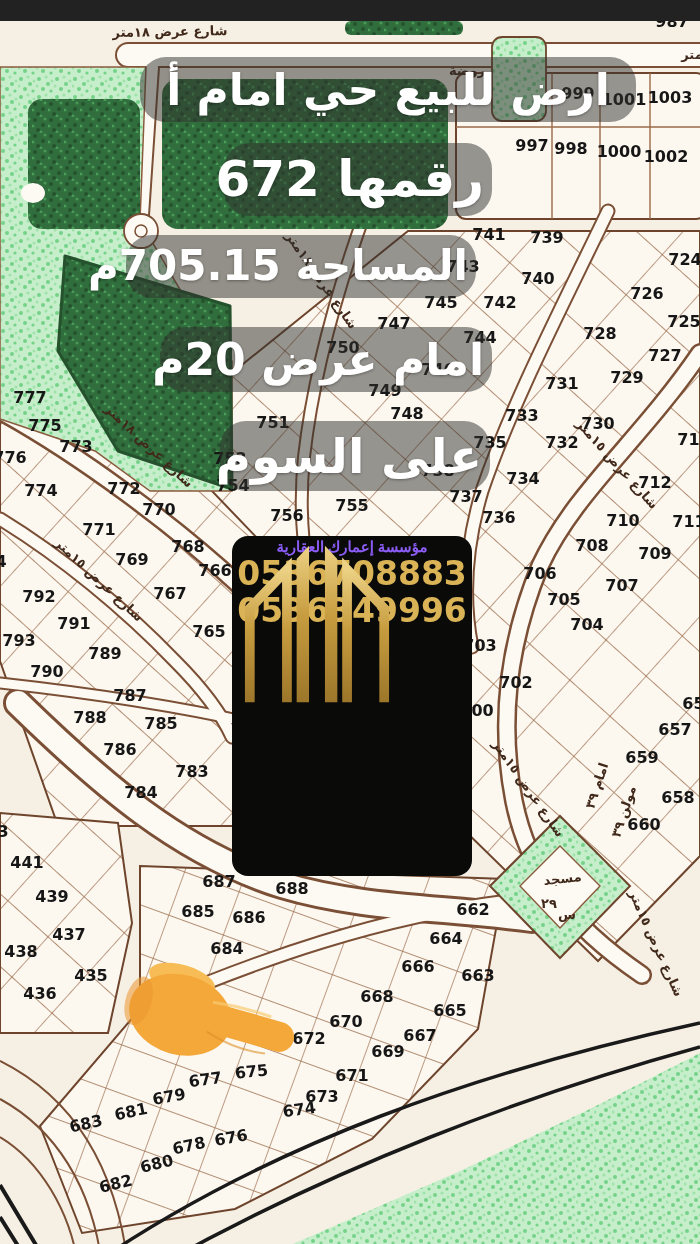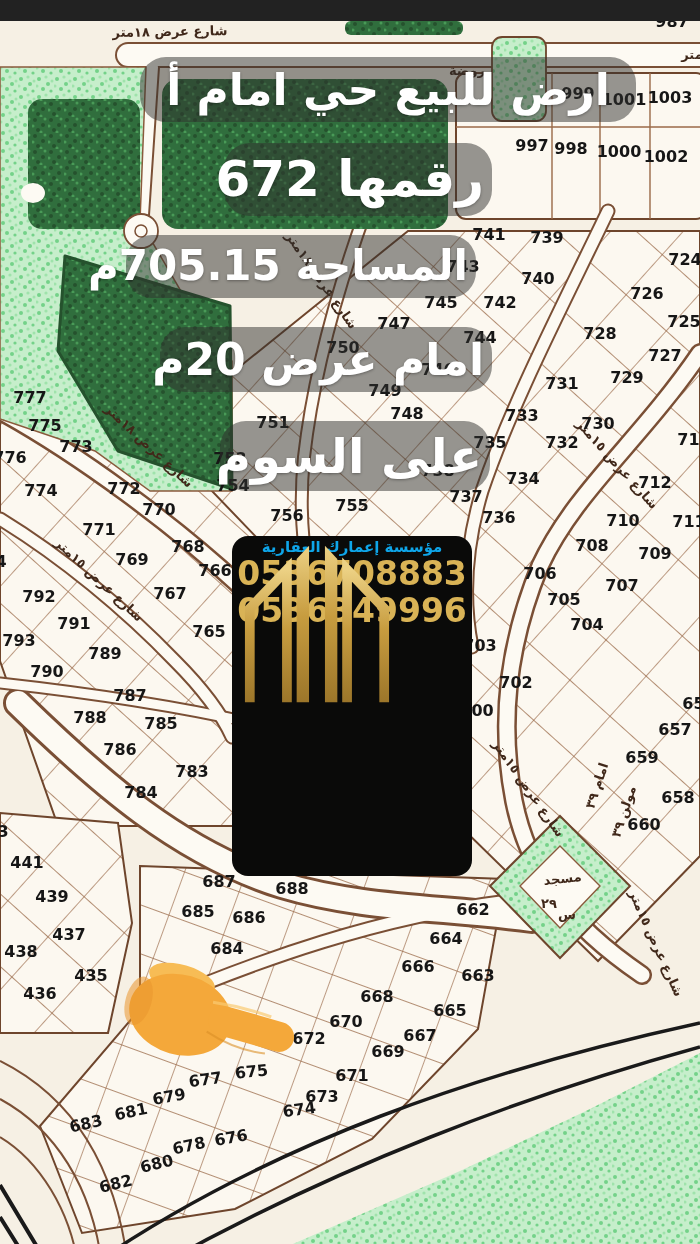--- a/index.html
+++ b/index.html
@@ -11,21 +11,21 @@
   .adline{position:absolute;background:rgba(48,48,46,.5);color:#fff;font-weight:700;
           text-align:center;border-radius:26px;padding:4px 8px;line-height:1.3;
           direction:rtl;white-space:nowrap;text-shadow:0 1px 3px rgba(0,0,0,.35);}
   .l1{left:140px;top:36px;width:480px;font-size:44px;}
   .l2{left:224px;top:122px;width:252px;font-size:50px;}
   .l3{left:126px;top:214px;width:334px;font-size:42px;}
   .l4{left:160px;top:306px;width:316px;font-size:44px;}
   .l5{left:220px;top:400px;width:254px;font-size:48px;}
   .card{position:absolute;left:232px;top:515px;width:240px;height:340px;background:#0a0a09;
         border-radius:16px;display:flex;flex-direction:column;align-items:center;}
-  .card .name{direction:rtl;color:#0ea5e9;font-size:15px;font-weight:700;margin-top:2px;}
+  .card .name{direction:rtl;color:#8b5cf6;font-size:15px;font-weight:700;margin-top:2px;font-family:Liberation Serif, serif;}
   .card .phone{color:#d9b356;font-size:33px;font-weight:700;line-height:1.12;letter-spacing:0;}
 </style>
 </head>
 <body>
 
 <div class="stage">
 
 <svg width="700" height="1244" viewBox="0 0 700 1244">
   <defs>
     <pattern id="pkLight" width="18" height="18" patternUnits="userSpaceOnUse">

